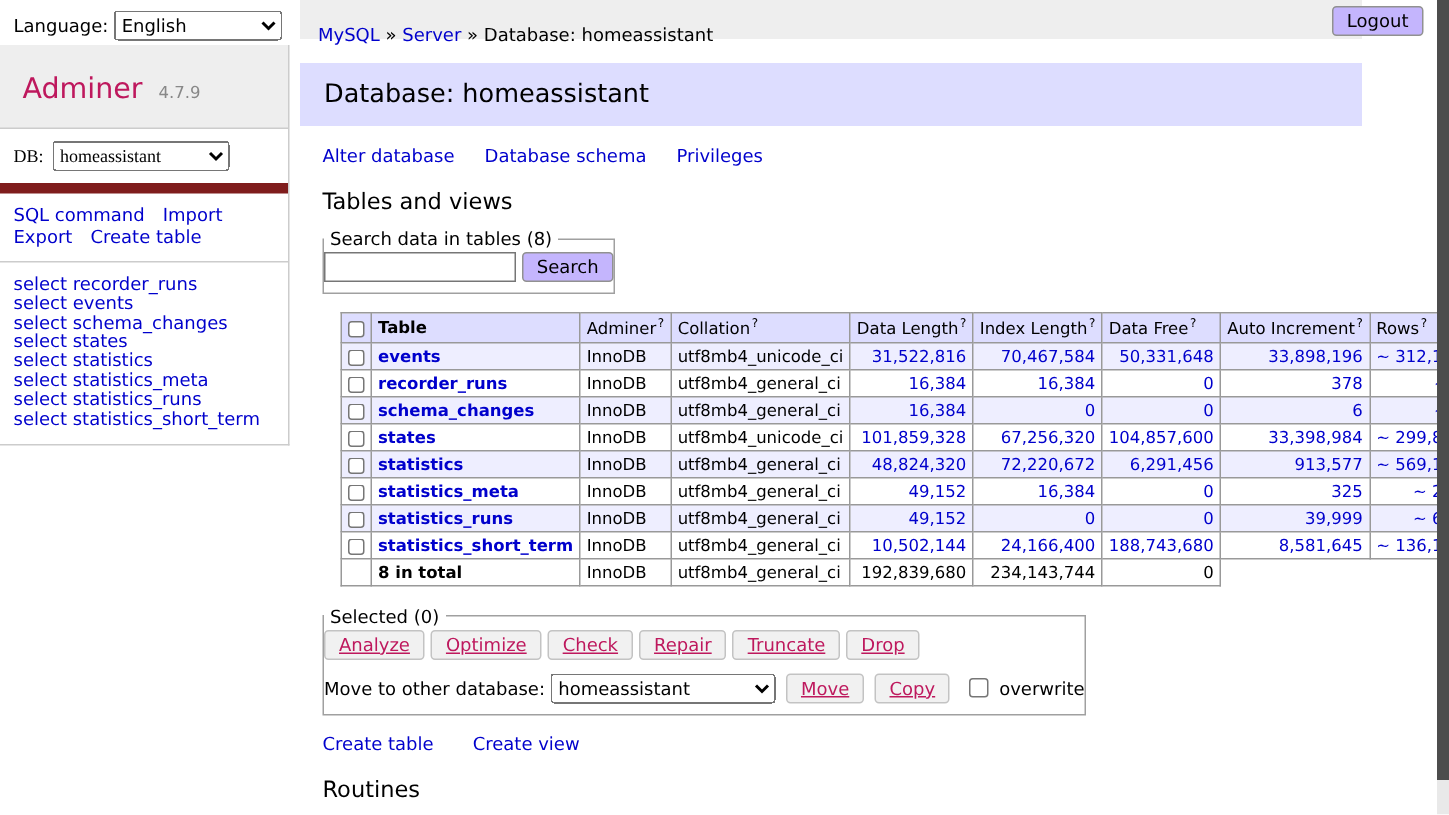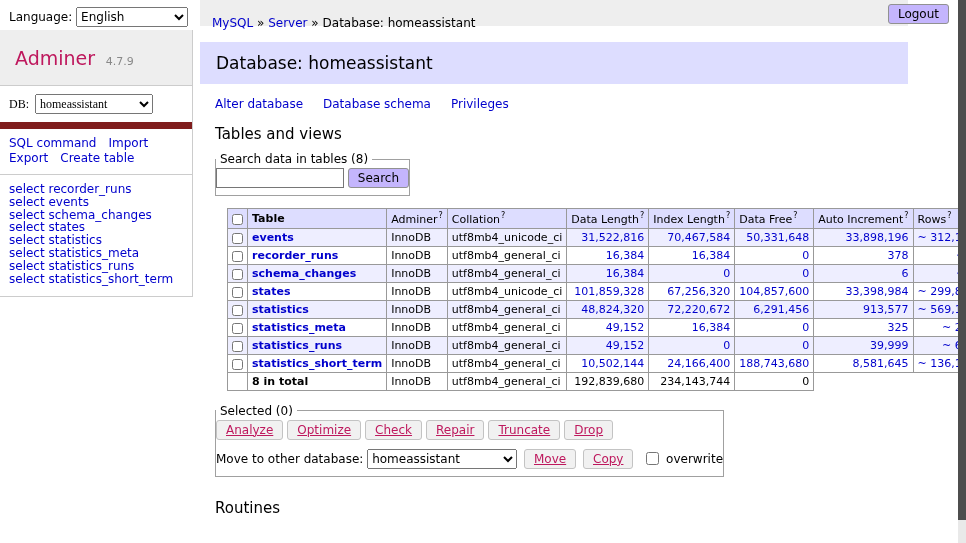--- a/index.html
+++ b/index.html
@@ -253,20 +253,21 @@
       </select>
       <button disabled="">Move</button>
       <button disabled="">Copy</button>
       <label class="ovw">
         <input type="checkbox" style="">
         <span>overwrite</span>
       </label>
     </div>
   </fieldset>
 
+  <p class="links-row" id="footer-links"><a class="lnk">Create table</a><a class="lnk">Create view</a></p>
   <h3 class="sec-heading">Routines</h3>
   
   
 </main>
 
 <div class="scrollbar">
   <div class="scroll-thumb"></div>
 </div>
 
 </body></html>

